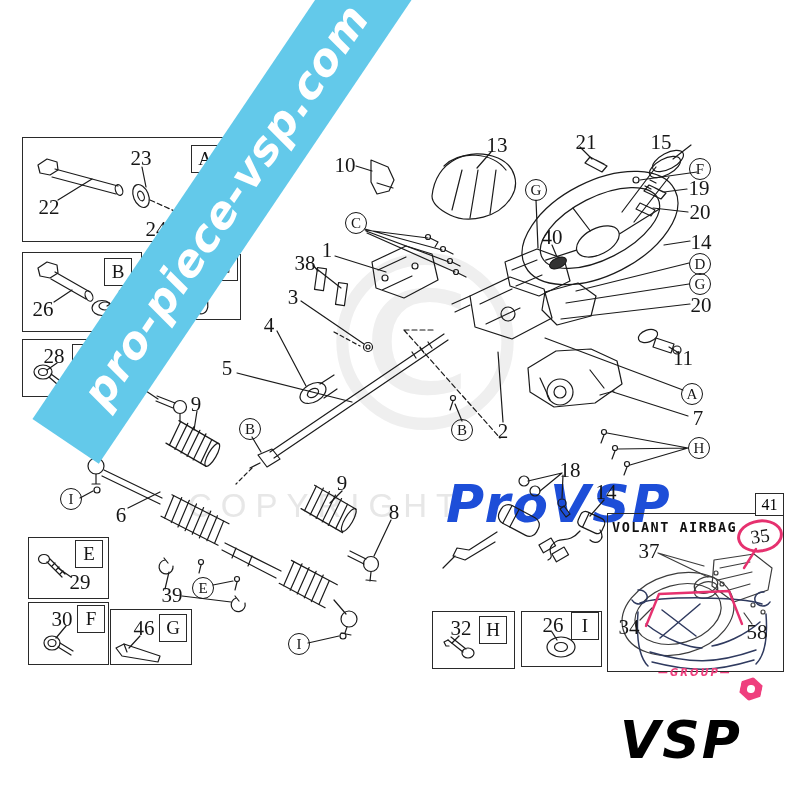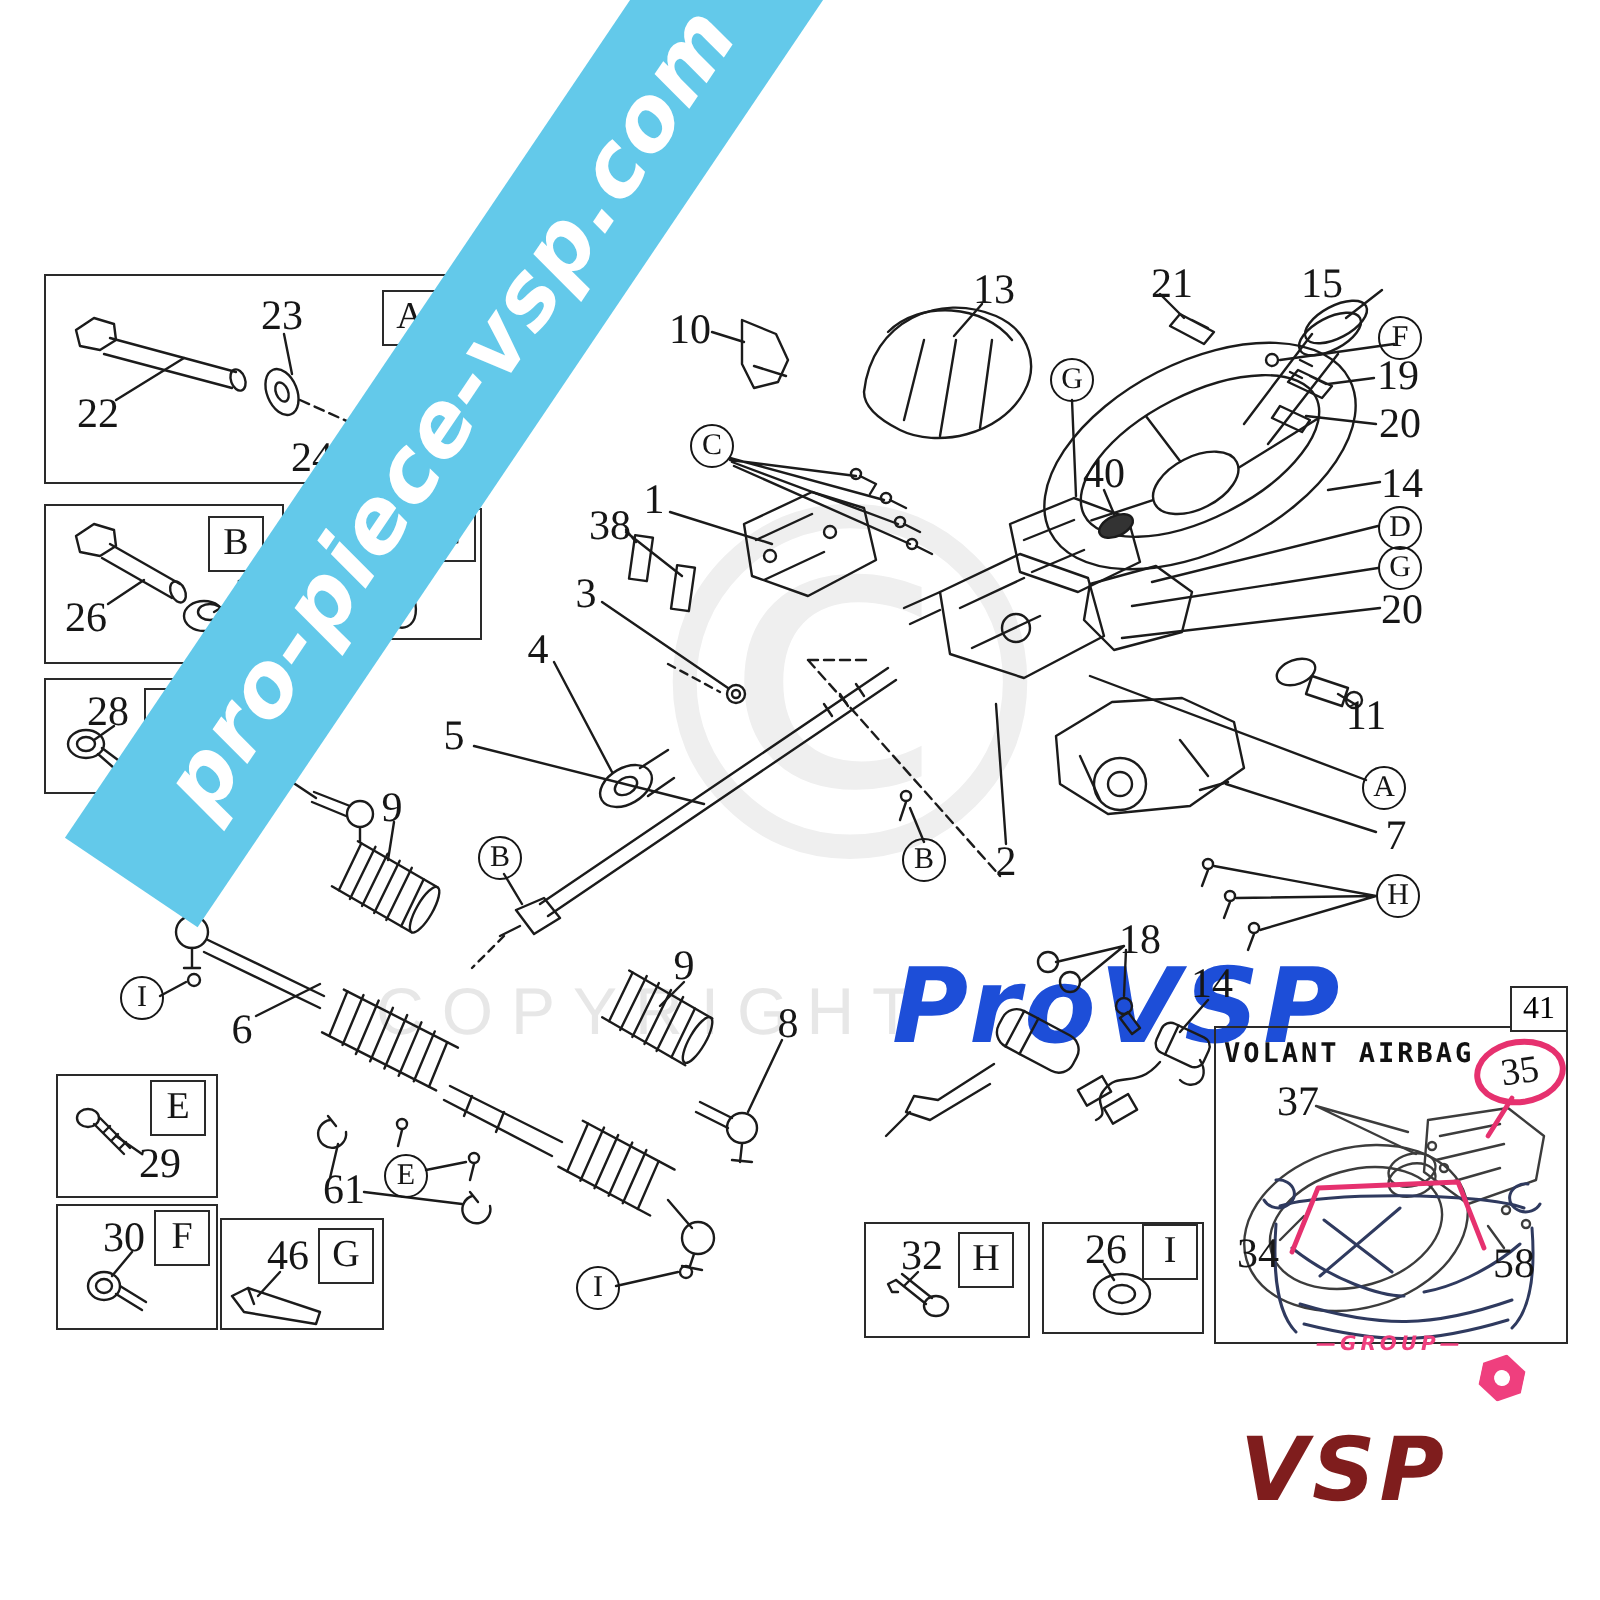--- a/index.html
+++ b/index.html
@@ -33,22 +33,22 @@
     border:3.5px solid #E6316F;border-radius:50%;display:flex;align-items:center;justify-content:center;
     font-size:19px;color:#161616;z-index:31;}
   .airbag-title{position:absolute;left:612px;top:519px;font-family:"DejaVu Sans Mono",monospace;
     font-weight:bold;font-size:13.5px;letter-spacing:1.5px;color:#111;z-index:30;}
   
   .logo{position:absolute;left:608px;top:664px;width:170px;height:110px;z-index:35;}
   .logo-group{position:absolute;left:50px;top:3px;font-family:"DejaVu Sans",sans-serif;font-size:10px;
     font-weight:bold;font-style:italic;letter-spacing:2px;color:#EF3F7E;}
   .logo-top{position:absolute;left:8px;top:2px;font-family:"DejaVu Sans",sans-serif;font-size:54px;
     font-weight:bold;font-style:italic;letter-spacing:-3px;color:#3D4156;}
-  .logo-bottom{position:absolute;left:12px;top:46px;font-family:"DejaVu Sans",sans-serif;font-size:44px;
-    font-weight:bold;font-style:italic;letter-spacing:2px;color:#7f1d1d;text-align:center;}
+  .logo-bottom{position:absolute;left:12px;top:46px;font-family:"DejaVu Sans",sans-serif;font-size:52px;
+    font-weight:bold;font-style:italic;letter-spacing:2px;color:#000000;text-align:center;}
   .logo-hex{position:absolute;left:131px;top:13px;width:24px;height:24px;background:#EF3F7E;
     clip-path:polygon(50% 0,95% 27%,95% 73%,50% 100%,5% 73%,5% 27%);transform:rotate(12deg);
     display:flex;align-items:center;justify-content:center;}
   .logo-hex-dot{width:8px;height:8px;border-radius:50%;background:#fff;}
   svg{position:absolute;left:0;top:0;z-index:10;}
 </style>
 </head>
 <body>
 
 <div class="wm-copy-symbol">©</div>
@@ -360,21 +360,21 @@
 <div class="num" style="left:683px;top:358px">11</div>
 <div class="num" style="left:698px;top:418px">7</div>
 <div class="num" style="left:570px;top:470px">18</div>
 <div class="num" style="left:606px;top:492px">14</div>
 <div class="num" style="left:140px;top:381px">8</div>
 <div class="num" style="left:196px;top:404px">9</div>
 <div class="num" style="left:121px;top:515px">6</div>
 <div class="num" style="left:342px;top:483px">9</div>
 <div class="num" style="left:394px;top:512px">8</div>
 <div class="num" style="left:80px;top:582px">29</div>
-<div class="num" style="left:172px;top:595px">61</div>
+<div class="num" style="left:172px;top:595px">39</div>
 <div class="num" style="left:62px;top:619px">30</div>
 <div class="num" style="left:144px;top:628px">46</div>
 <div class="num" style="left:461px;top:628px">32</div>
 <div class="num" style="left:553px;top:625px">26</div>
 <div class="num" style="left:649px;top:551px">37</div>
 <div class="num" style="left:629px;top:627px">34</div>
 <div class="num" style="left:757px;top:632px">58</div>
 
 <div class="ref41">
     <span>41</span>

